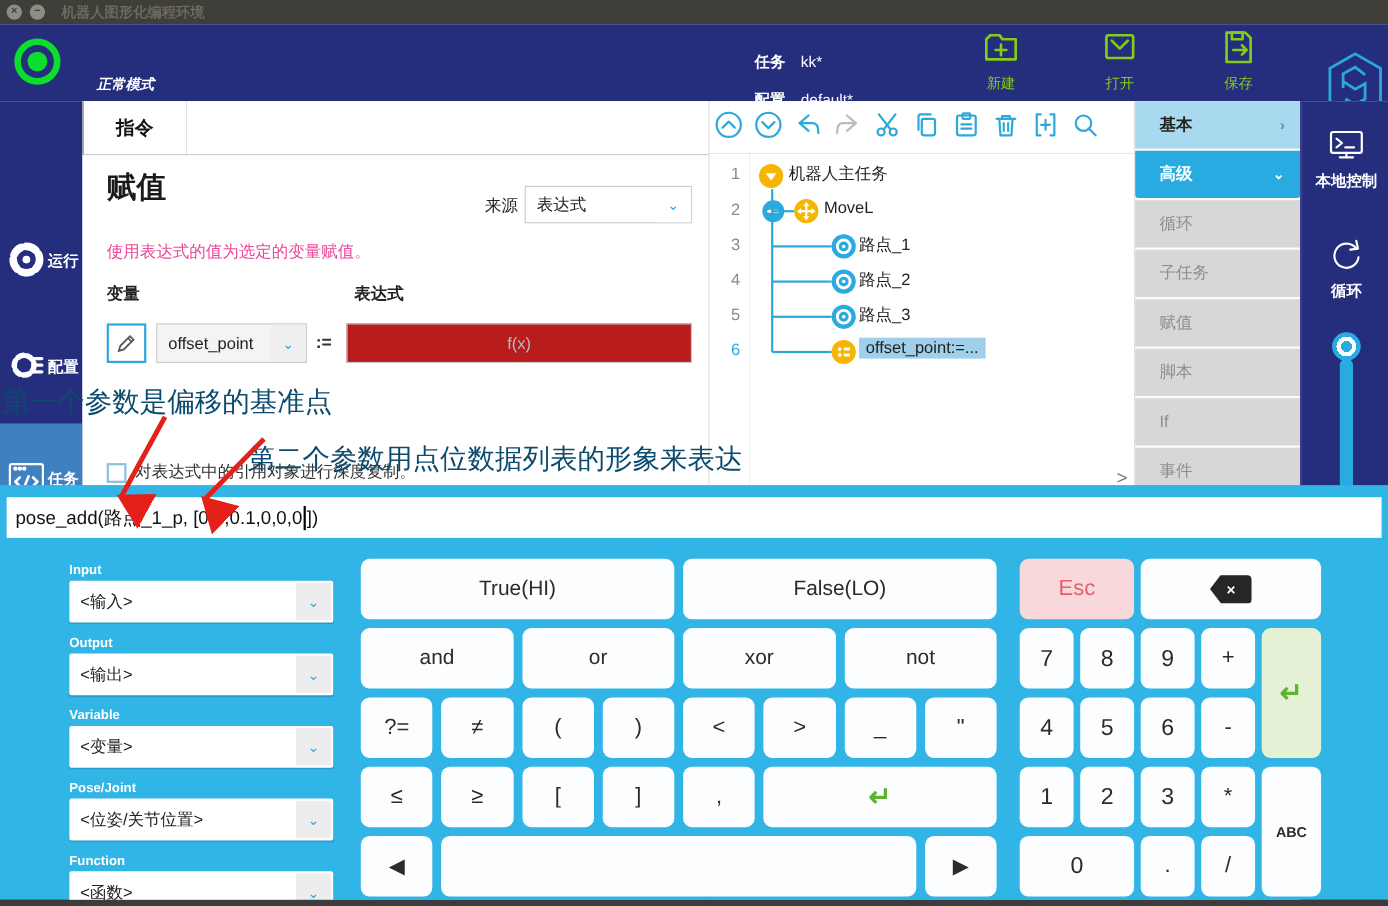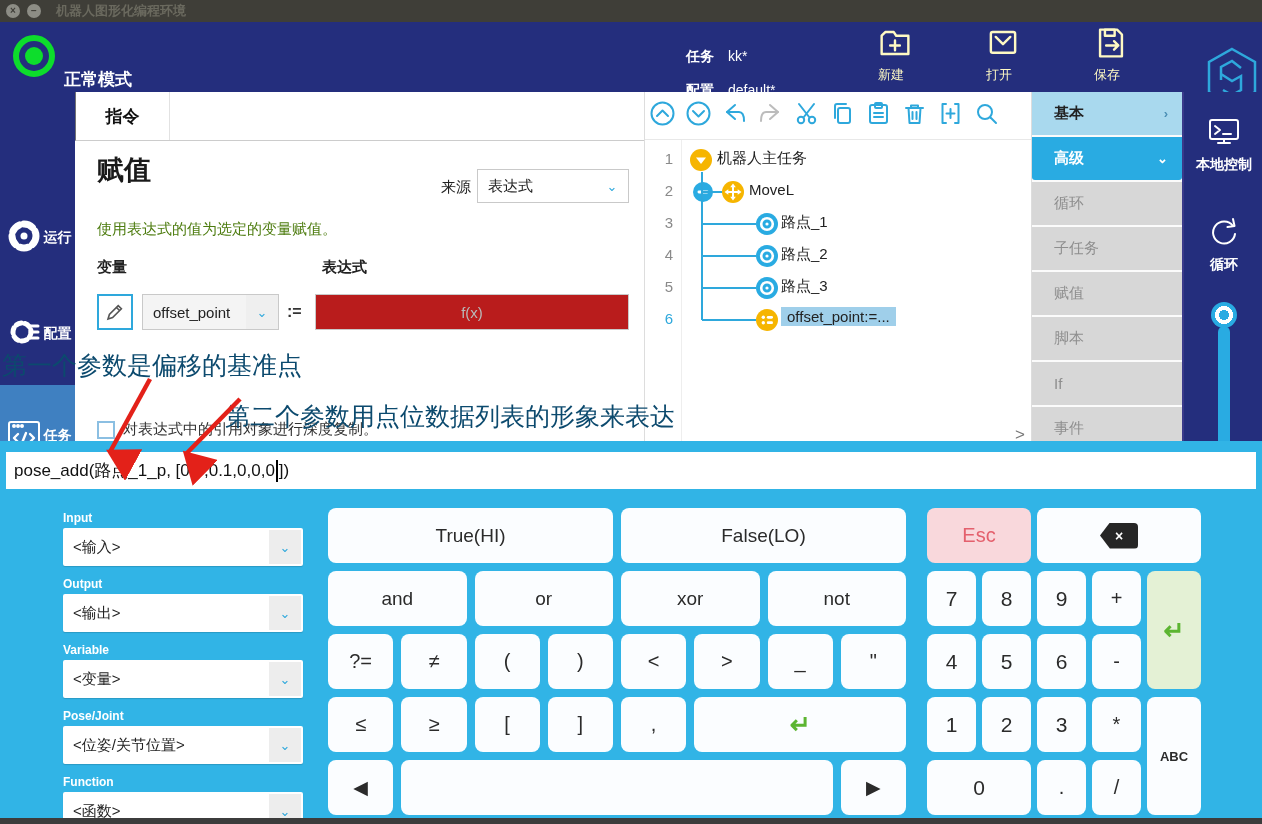--- a/index.html
+++ b/index.html
@@ -7,25 +7,25 @@
         font-family:"Liberation Sans",sans-serif;-webkit-font-smoothing:antialiased;}
   
   .titlebar{position:absolute;left:0;top:0;width:100%;height:22px;background:#3f3e38;
             display:flex;align-items:center;gap:7px;padding-left:6px;box-sizing:border-box;}
   .win-btn{width:14px;height:14px;border-radius:50%;background:#8d8d85;color:#3f3e38;
            font-size:10px;line-height:14px;text-align:center;font-weight:bold;flex:0 0 auto;}
   .titlebar .wtitle{color:#6a695e;font-size:13px;font-weight:bold;margin-left:8px;white-space:nowrap;}
   
   .header{position:absolute;left:0;top:22px;width:100%;height:70px;background:#242e7d;color:#fff;}
   .mode-ind{position:absolute;left:11px;top:11px;width:46px;height:46px;}
-  .mode-label{position:absolute;left:64px;top:46px;font-size:17px;font-weight:bold;}
+  .mode-label{position:absolute;left:88px;top:46px;font-size:13px;font-weight:bold;font-style:italic;}
   .hkv{position:absolute;font-size:14px;white-space:nowrap;}
   .hkv b{font-weight:bold;margin-right:14px;}
   .h-actions{position:absolute;left:878px;top:4px;display:flex;gap:44px;}
-  .h-action{width:64px;display:flex;flex-direction:column;color:#fef9c3;}
+  .h-action{width:64px;display:flex;flex-direction:column;align-items:center;color:#84cc16;}
   .h-action svg{width:34px;height:34px;}
   .h-action .alabel{font-size:13px;margin-top:2px;}
   .logo{position:absolute;left:1206px;top:24px;width:52px;height:62px;color:#2ea8dc;}
   
   .lsidebar{position:absolute;left:0;top:92px;width:75px;height:732px;background:#242e7d;}
   .side-item{position:absolute;left:0;width:75px;display:flex;flex-direction:row;
              align-items:center;color:#fff;}
   .side-item .slabel{font-size:14px;font-weight:bold;margin-top:4px;}
   .side-item svg{width:40px;height:40px;}
   .side-item.active{background:#3f80c1;}
@@ -36,21 +36,21 @@
   .tab{width:93px;display:flex;align-items:center;justify-content:center;font-size:17px;
        font-weight:bold;border-right:1px solid #e2e2e2;color:#111;}
   .tab.inactive{color:#b8b8b8;}
   .ptitle{position:absolute;left:22px;top:60px;font-size:27px;font-weight:bold;color:#1a1a1a;}
   .src-label{position:absolute;left:366px;top:86px;font-size:15px;color:#222;}
   .dropdown{position:absolute;background:#fff;border:1px solid #c9c9c9;display:flex;
             align-items:center;box-sizing:border-box;}
   .dropdown .dval{flex:1;padding-left:10px;font-size:15px;color:#222;white-space:nowrap;overflow:hidden;}
   .dropdown .dchev{width:32px;height:100%;display:flex;align-items:center;justify-content:center;
                    color:#2ea8dc;font-size:13px;background:#efefef;}
-  .desc{position:absolute;left:22px;top:128px;font-size:15px;color:#4d7c0f;}
+  .desc{position:absolute;left:22px;top:128px;font-size:15px;color:#ec4899;}
   .flabel{position:absolute;font-size:15px;font-weight:bold;color:#222;}
   .edit-btn{position:absolute;left:22px;top:202px;width:36px;height:36px;border:2px solid #2ea8dc;
             background:#fff;display:flex;align-items:center;justify-content:center;color:#555;box-sizing:border-box;}
   .edit-btn svg{width:20px;height:20px;}
   .assign-sym{position:absolute;left:212px;top:211px;font-size:16px;font-weight:bold;color:#333;}
   .fx-input{position:absolute;left:240px;top:202px;width:314px;height:36px;border:1px solid #c9c9c9;
             box-sizing:border-box;display:flex;align-items:center;justify-content:center;
             font-size:15px;color:#b9b9b9;background:#b91c1c;}
   .chk-row{position:absolute;left:22px;top:328px;display:flex;align-items:center;gap:8px;}
   .chk-box{width:18px;height:18px;border:2px solid #8bbfe2;background:#fff;box-sizing:border-box;}

